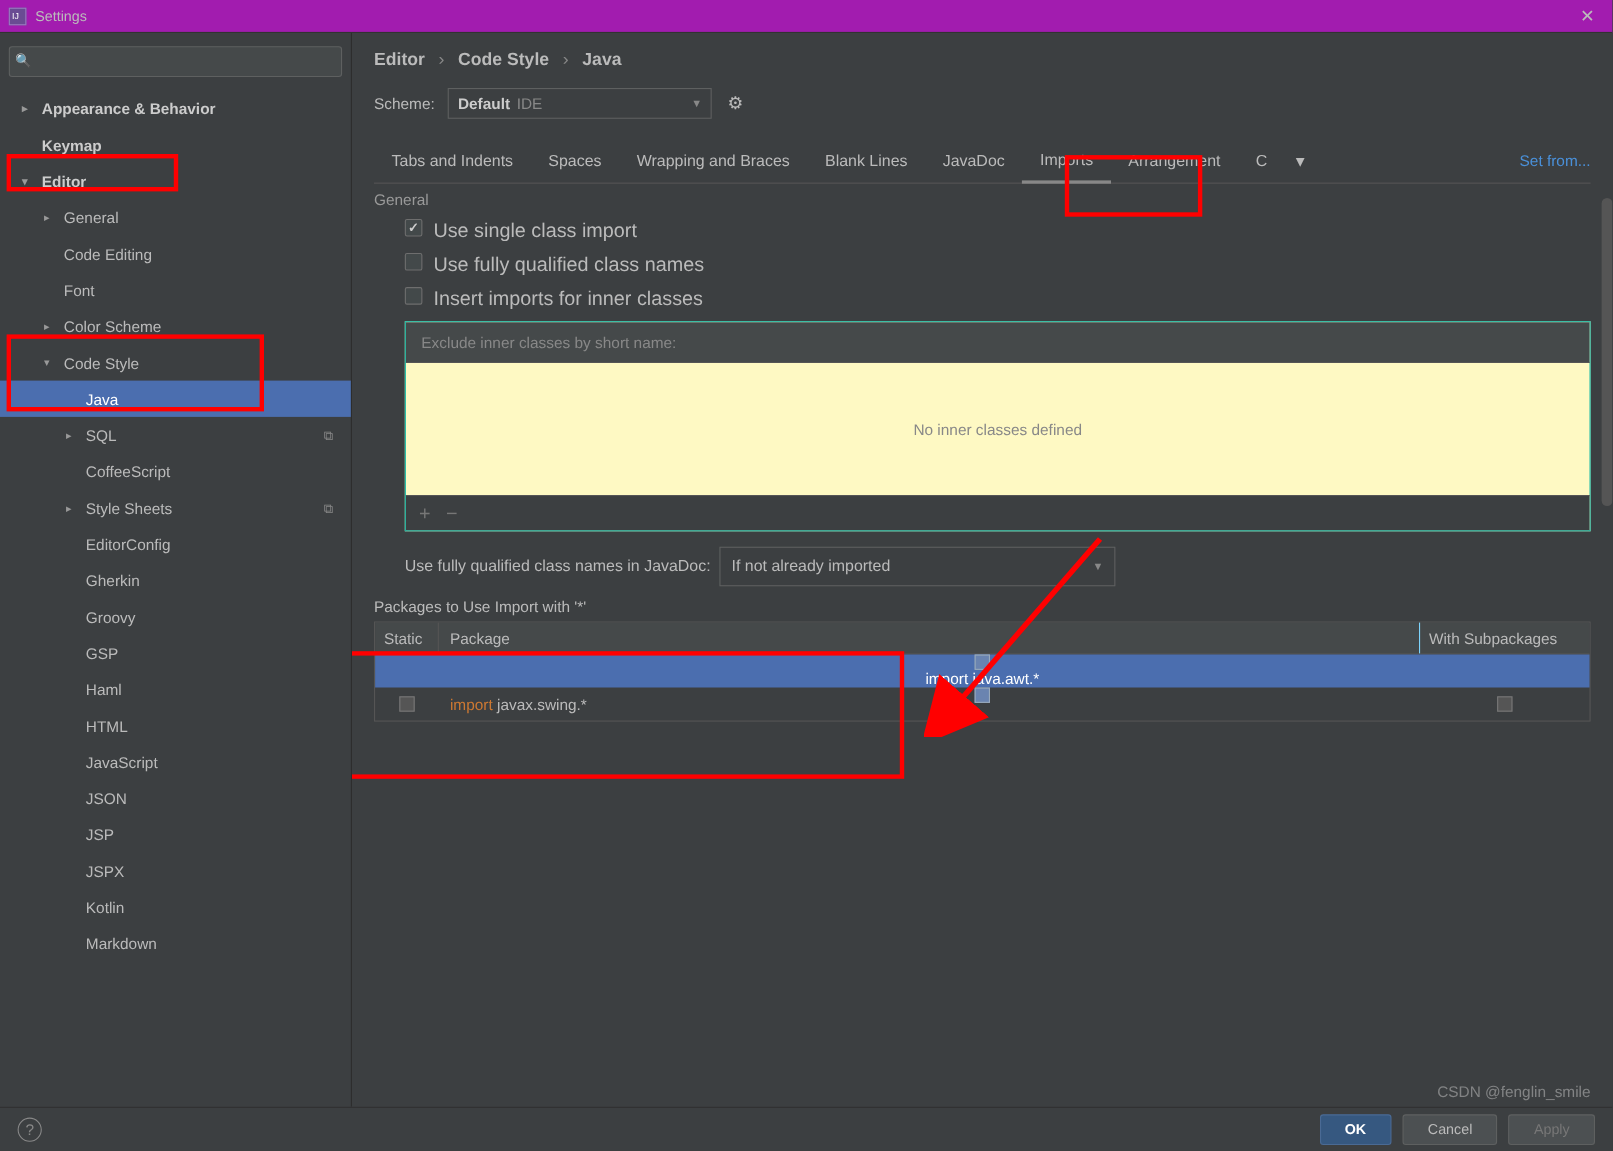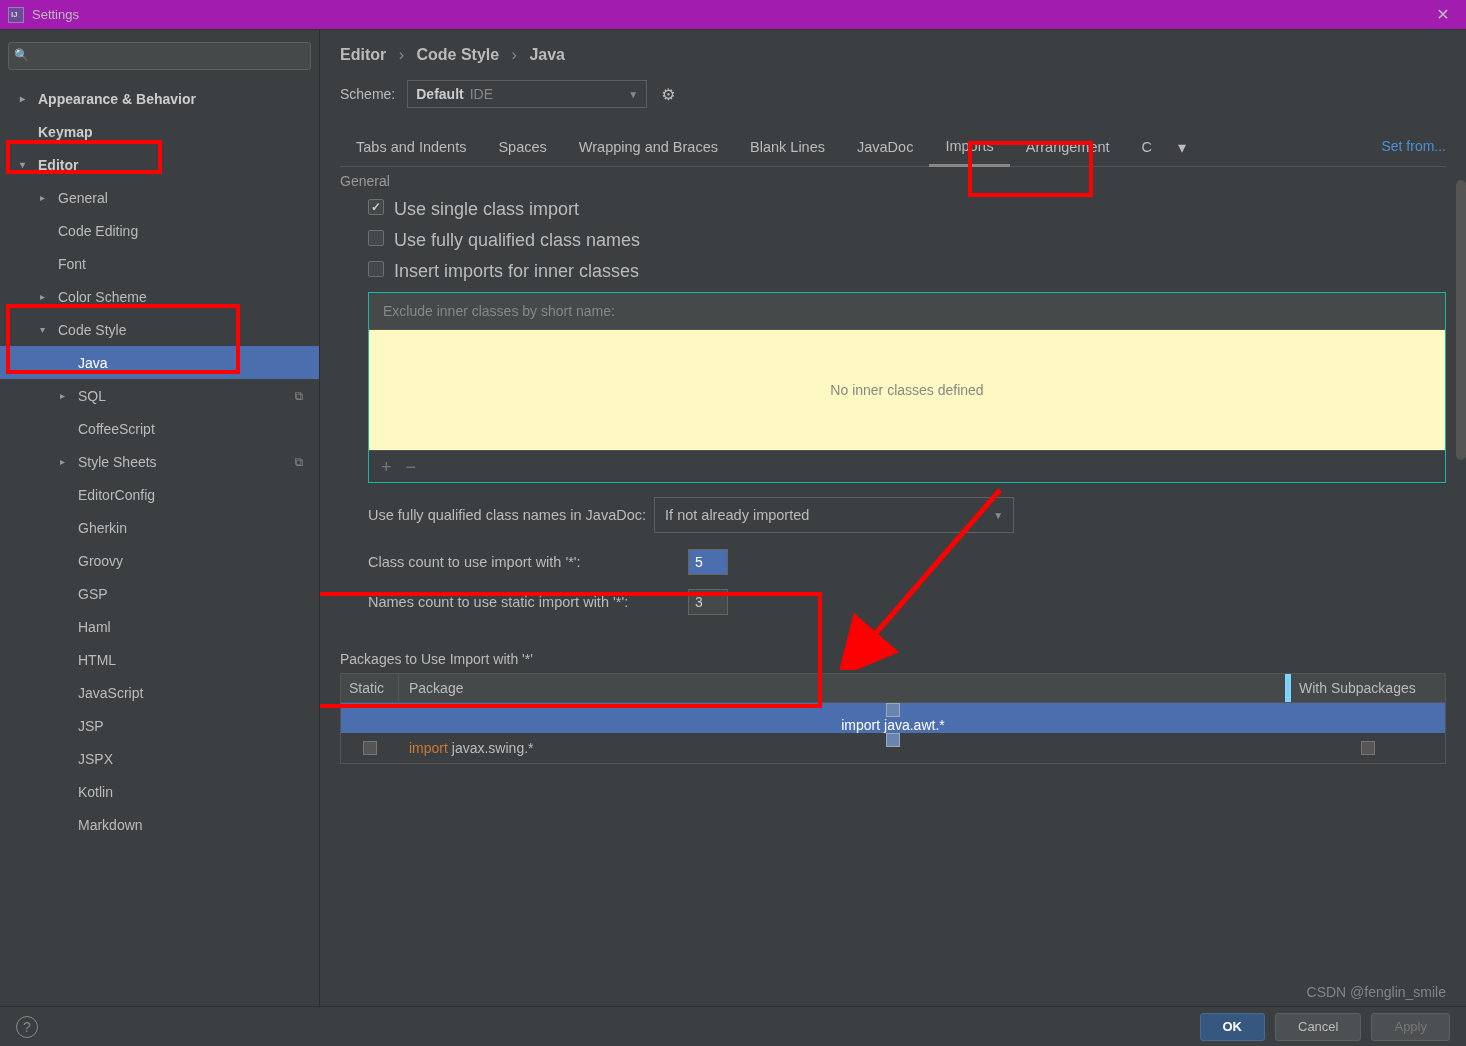--- a/index.html
+++ b/index.html
@@ -70,21 +70,21 @@
 .counts-group { margin: 10px 0 16px 28px; padding: 6px 0; }
 .count-row { display: flex; align-items: center; font-size: 14.5px; margin-bottom: 14px; }
 .count-row .lbl { width: 320px; }
 .count-row input { width: 40px; height: 26px; background: #45494a; border: 1px solid #646464; color: #ccc; text-align: left; padding: 0 6px; font-size: 14px; }
 .count-row input.sel { background: #4b6eaf; color: #fff; }
 
 .packages-title { font-size: 14px; color: #bbb; margin: 4px 0 6px 0; }
 .pkg-table { border: 1px solid #555; }
 .pkg-head { display: flex; background: #45494a; border-bottom: 1px solid #555; font-size: 14px; }
 .pkg-head .col-static { width: 58px; padding: 6px 8px; border-right: 1px solid #555; }
-.pkg-head .col-package { flex: 1; padding: 6px 10px; border-right: 6px solid #7dd3fc; }
+.pkg-head .col-package { flex: 1; padding: 6px 10px; border-right: 1px solid #7dd3fc; }
 .pkg-head .col-sub { width: 154px; padding: 6px 8px; }
 .pkg-row { display: flex; align-items: center; height: 30px; font-size: 14px; }
 .pkg-row.selected { background: #4b6eaf; color: #fff; flex-direction: column; }
 .pkg-row .col-static { width: 58px; display: flex; justify-content: center; }
 .pkg-row .col-package { flex: 1; padding: 0 10px; }
 .pkg-row .col-sub { width: 154px; display: flex; justify-content: center; }
 .kw-import { color: #cc7832; }
 .pkg-row.selected .kw-import { color: #fff; }
 .box { width: 14px; height: 14px; border: 1px solid #777; background: #555; }
 .pkg-row.selected .box { background: #6a84b0; border-color: #9ab; }
@@ -192,20 +192,24 @@
         <div class="tree-item lvl-3">
           <span class="arrow none">▸</span>
           <span>HTML</span>
         </div>
         <div class="tree-item lvl-3">
           <span class="arrow none">▸</span>
           <span>JavaScript</span>
         </div>
         <div class="tree-item lvl-3">
           <span class="arrow none">▸</span>
+          <span>JSON</span>
+        </div>
+        <div class="tree-item lvl-3">
+          <span class="arrow none">▸</span>
           <span>JSP</span>
         </div>
         <div class="tree-item lvl-3">
           <span class="arrow none">▸</span>
           <span>JSPX</span>
         </div>
         <div class="tree-item lvl-3">
           <span class="arrow none">▸</span>
           <span>Kotlin</span>
         </div>
@@ -282,30 +286,20 @@
     <div class="javadoc-row">
       <span>Use fully qualified class names in JavaDoc:</span>
       <div class="dd-select">
         <span>If not already imported</span>
         <span class="dd">▼</span>
       </div>
     </div>
 
     <div class="red-box" style="left:-8px; top:562px; width:510px; height:116px;"></div>
 
-    <div class="counts-group">
-      <div class="count-row">
-        <span class="lbl">Class count to use import with '*':</span>
-        <input class="sel" value="5" style="">
-      </div>
-      <div class="count-row">
-        <span class="lbl">Names count to use static import with '*':</span>
-        <input value="3" style="">
-      </div>
-    </div>
 
     <svg class="arrow-annot" style="left:520px; top:450px;" width="180" height="190">
       <defs>
           <marker id="ah" markerWidth="12" markerHeight="12" refX="2" refY="6" orient="auto">
             <path d="M0,0 L12,6 L0,12 Z" fill="#ff0000"></path>
           </marker>
         </defs>
       <line x1="160" y1="10" x2="30" y2="160" stroke="#ff0000" stroke-width="5" marker-end="url(#ah)"></line>
     </svg>
 

